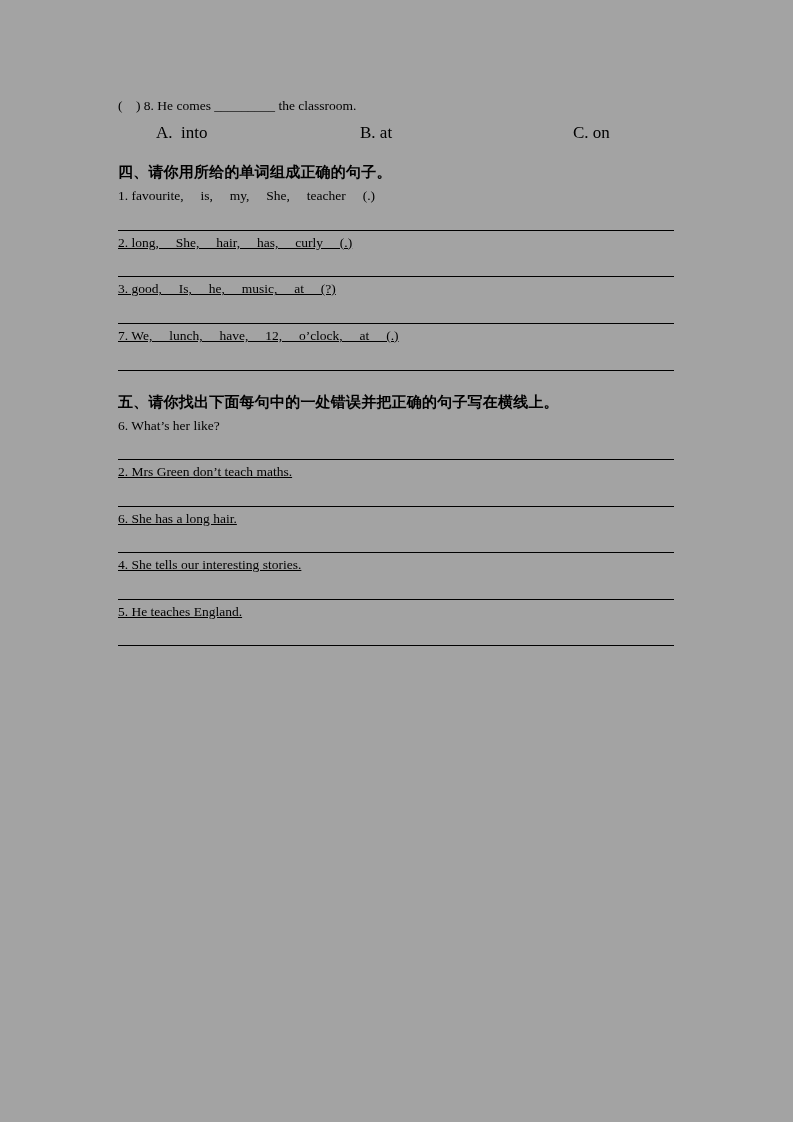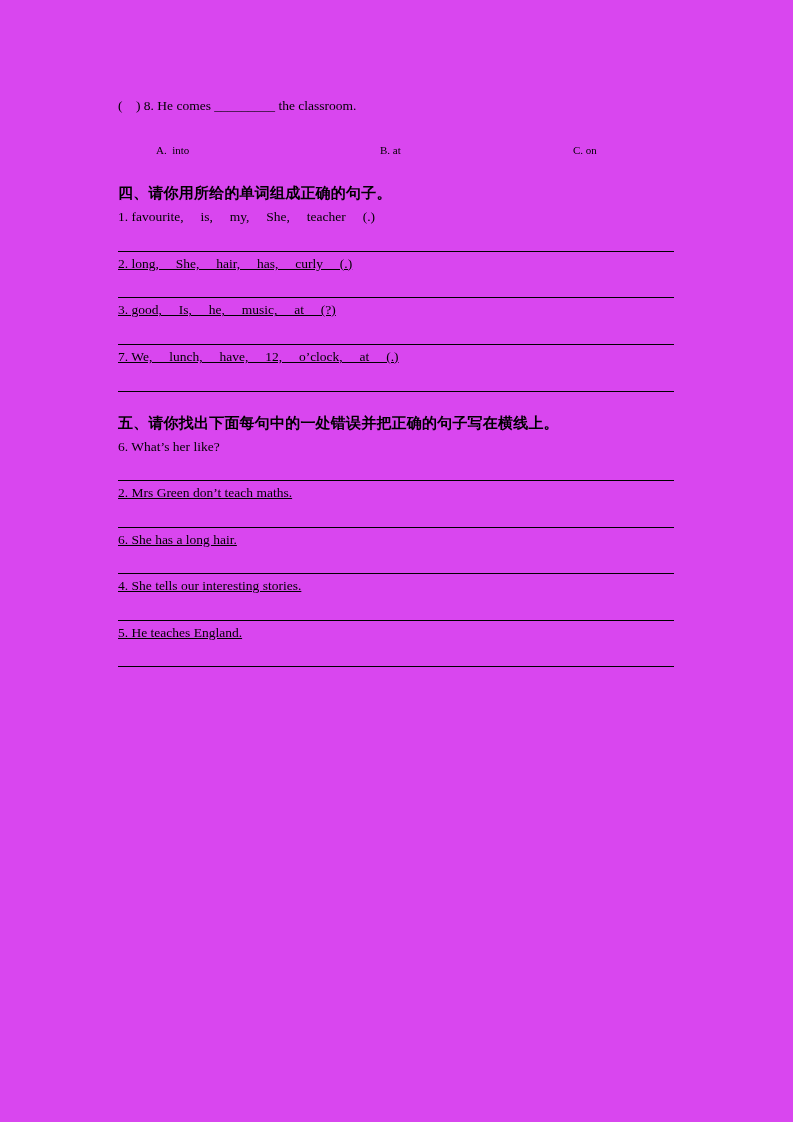--- a/index.html
+++ b/index.html
@@ -14,47 +14,47 @@
     color: #000000;
     position: relative;
     overflow: hidden;
   }
   .page {
     position: absolute;
     left: 0;
     top: 0;
     width: 793px;
     height: 1122px;
-    background: #d946ef;
+    background: #a3a3a3;
   }
   .content {
     position: absolute;
     left: 118px;
     top: 96px;
     width: 556px;
   }
 
   
   .mc-item {
     font-size: 13.5px;
     line-height: 1.5;
     white-space: pre;
   }
   .mc-options {
-    margin-top: 28px;
-    font-size: 11px;
+    margin-top: 7px;
+    font-size: 17px;
     position: relative;
     height: 18px;
   }
   .opt {
     position: absolute;
     white-space: pre;
   }
   .opt-a { left: 38px; }
-  .opt-b { left: 262px; }
+  .opt-b { left: 242px; }
   .opt-c { left: 455px; }
 
   
   .section-heading {
     font-family: "DejaVu Sans", sans-serif;
     font-size: 15px;
     font-weight: bold;
     margin-top: 22px;
     margin-bottom: 4px;
     letter-spacing: 0.2px;

